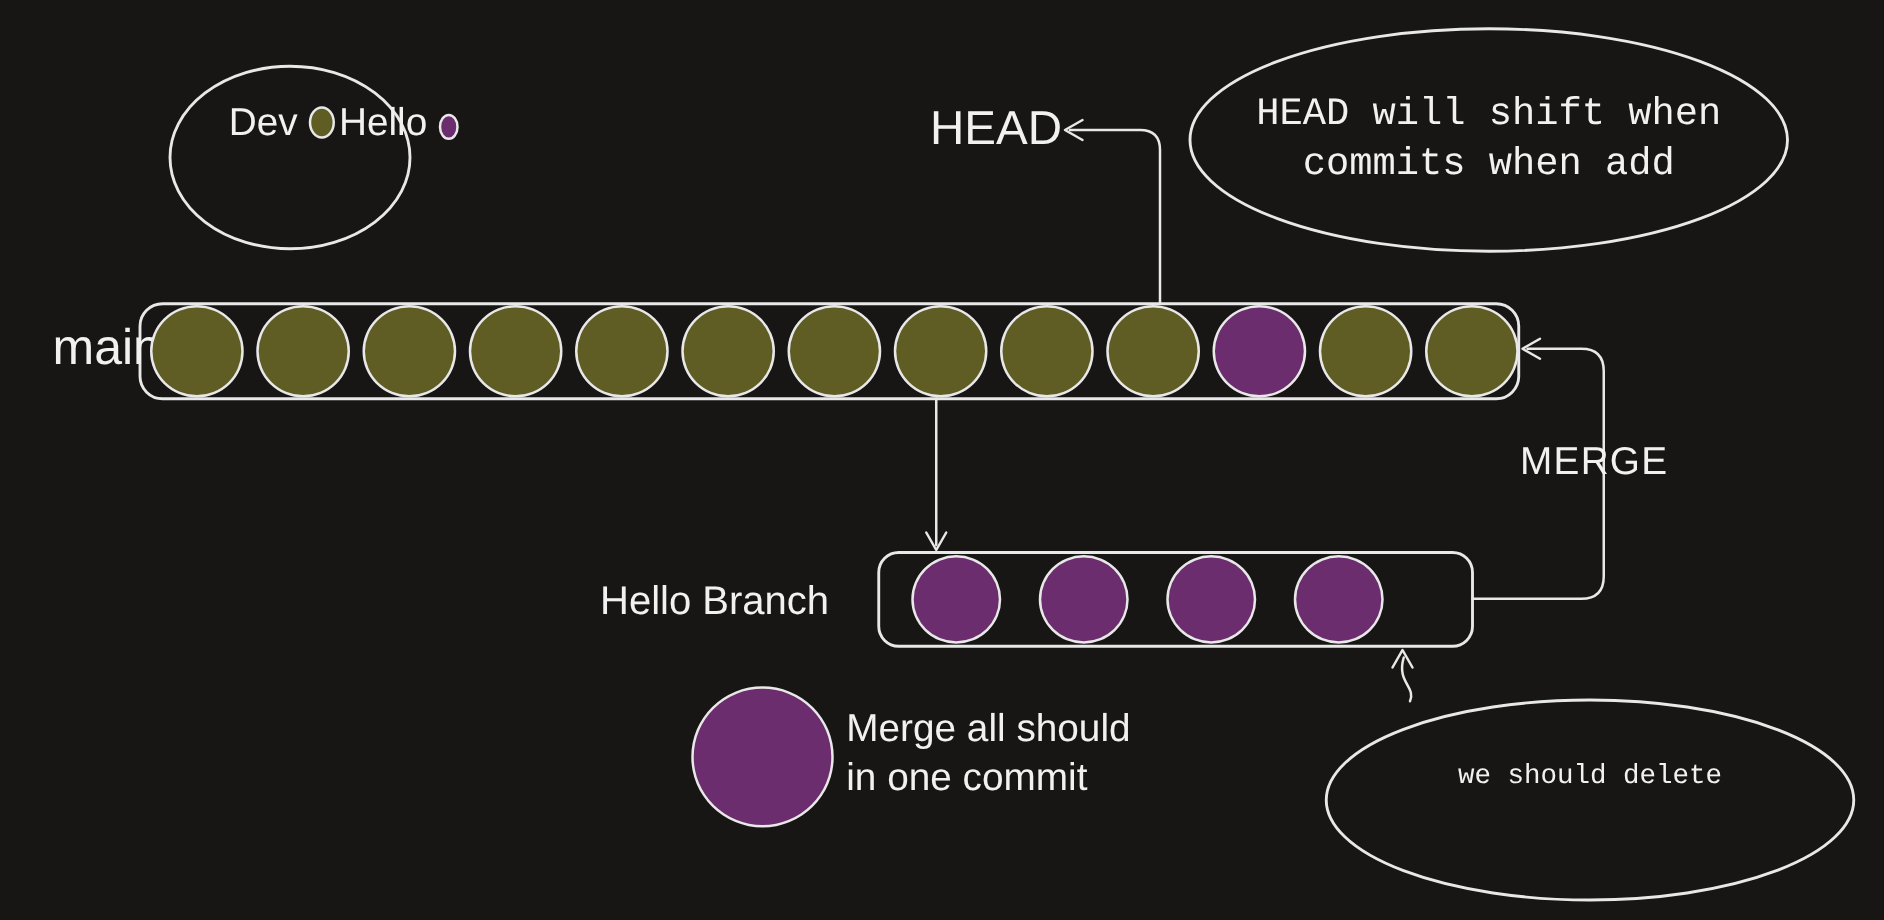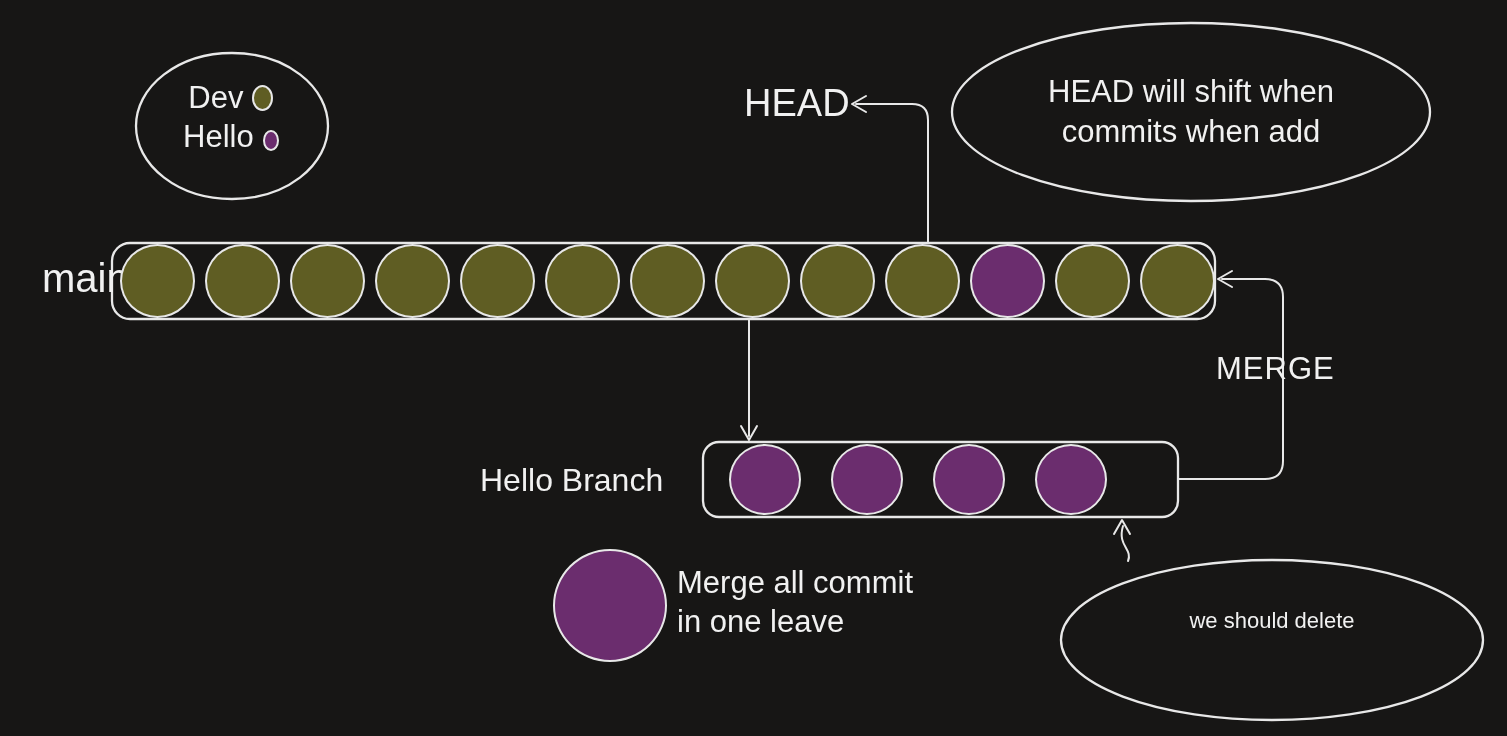--- a/index.html
+++ b/index.html
@@ -28,32 +28,32 @@
   .commit-row{
     position:absolute;display:flex;align-items:center;
   }
   .row-main{left:112px;top:243px;width:1103px;height:76px;padding-left:8px;gap:10px;}
   .row-hello{left:703px;top:442px;width:475px;height:75px;padding-left:26px;gap:30px;}
   .row-main .dot{width:75px;height:74px;flex:0 0 75px;}
   .row-hello .dot{width:72px;height:71px;flex:0 0 72px;}
   .dot{border-radius:50%;border:2px solid var(--stroke);}
 
   
-  .legend-box{position:absolute;left:183px;top:80px;display:flex;flex-direction:column;gap:3px;align-items:center;}
+  .legend-box{position:absolute;left:183px;top:80px;display:flex;gap:3px;}
   .legend-row{display:flex;align-items:center;gap:9px;font-size:31px;}
   .legend-dot{border:2px solid var(--stroke);border-radius:50%;}
   .legend-dot-dev{width:21px;height:26px;}
   .legend-dot-hello{width:16px;height:21px;margin-top:6px;}
 
   .head-label{left:744px;top:82px;font-size:38px;}
   .main-label{left:42px;top:256px;font-size:40px;}
   .merge-label{left:1216px;top:351px;font-size:31px;letter-spacing:1px;}
   .hello-branch-label{left:480px;top:452px;font-size:32px;margin-top:10px;}
 
-  .callout-text{position:absolute;text-align:center;color:var(--text);}
+  .callout-text{position:absolute;text-align:center;color:var(--text);font-family:Liberation Mono, monospace;}
   .callout-head{left:991px;top:72px;width:400px;font-size:31px;line-height:40px;}
   .callout-delete{left:1072px;top:601px;width:400px;font-size:22px;line-height:39px;}
 
   .merge-note-circle{
     position:absolute;left:553px;top:549px;width:114px;height:113px;
     border-radius:50%;border:2px solid var(--stroke);
   }
   .merge-note-text{left:677px;top:563px;font-size:31px;line-height:39px;white-space:nowrap;}
 </style>
 </head>
@@ -127,17 +127,17 @@
     </div>
   <div class="commit-row row-hello">
       <div class="dot" style="background: rgb(107, 45, 110);"></div>
       <div class="dot" style="background: rgb(107, 45, 110);"></div>
       <div class="dot" style="background: rgb(107, 45, 110);"></div>
       <div class="dot" style="background: rgb(107, 45, 110);"></div>
     </div>
 
   <div class="merge-note-circle" style="background: rgb(107, 45, 110);"></div>
   <div class="label merge-note-text">
-    <div>Merge all commit</div>
-    <div>in one leave</div>
+    <div>Merge all should</div>
+    <div>in one commit</div>
   </div>
 
 </div>
 
 </body></html>

